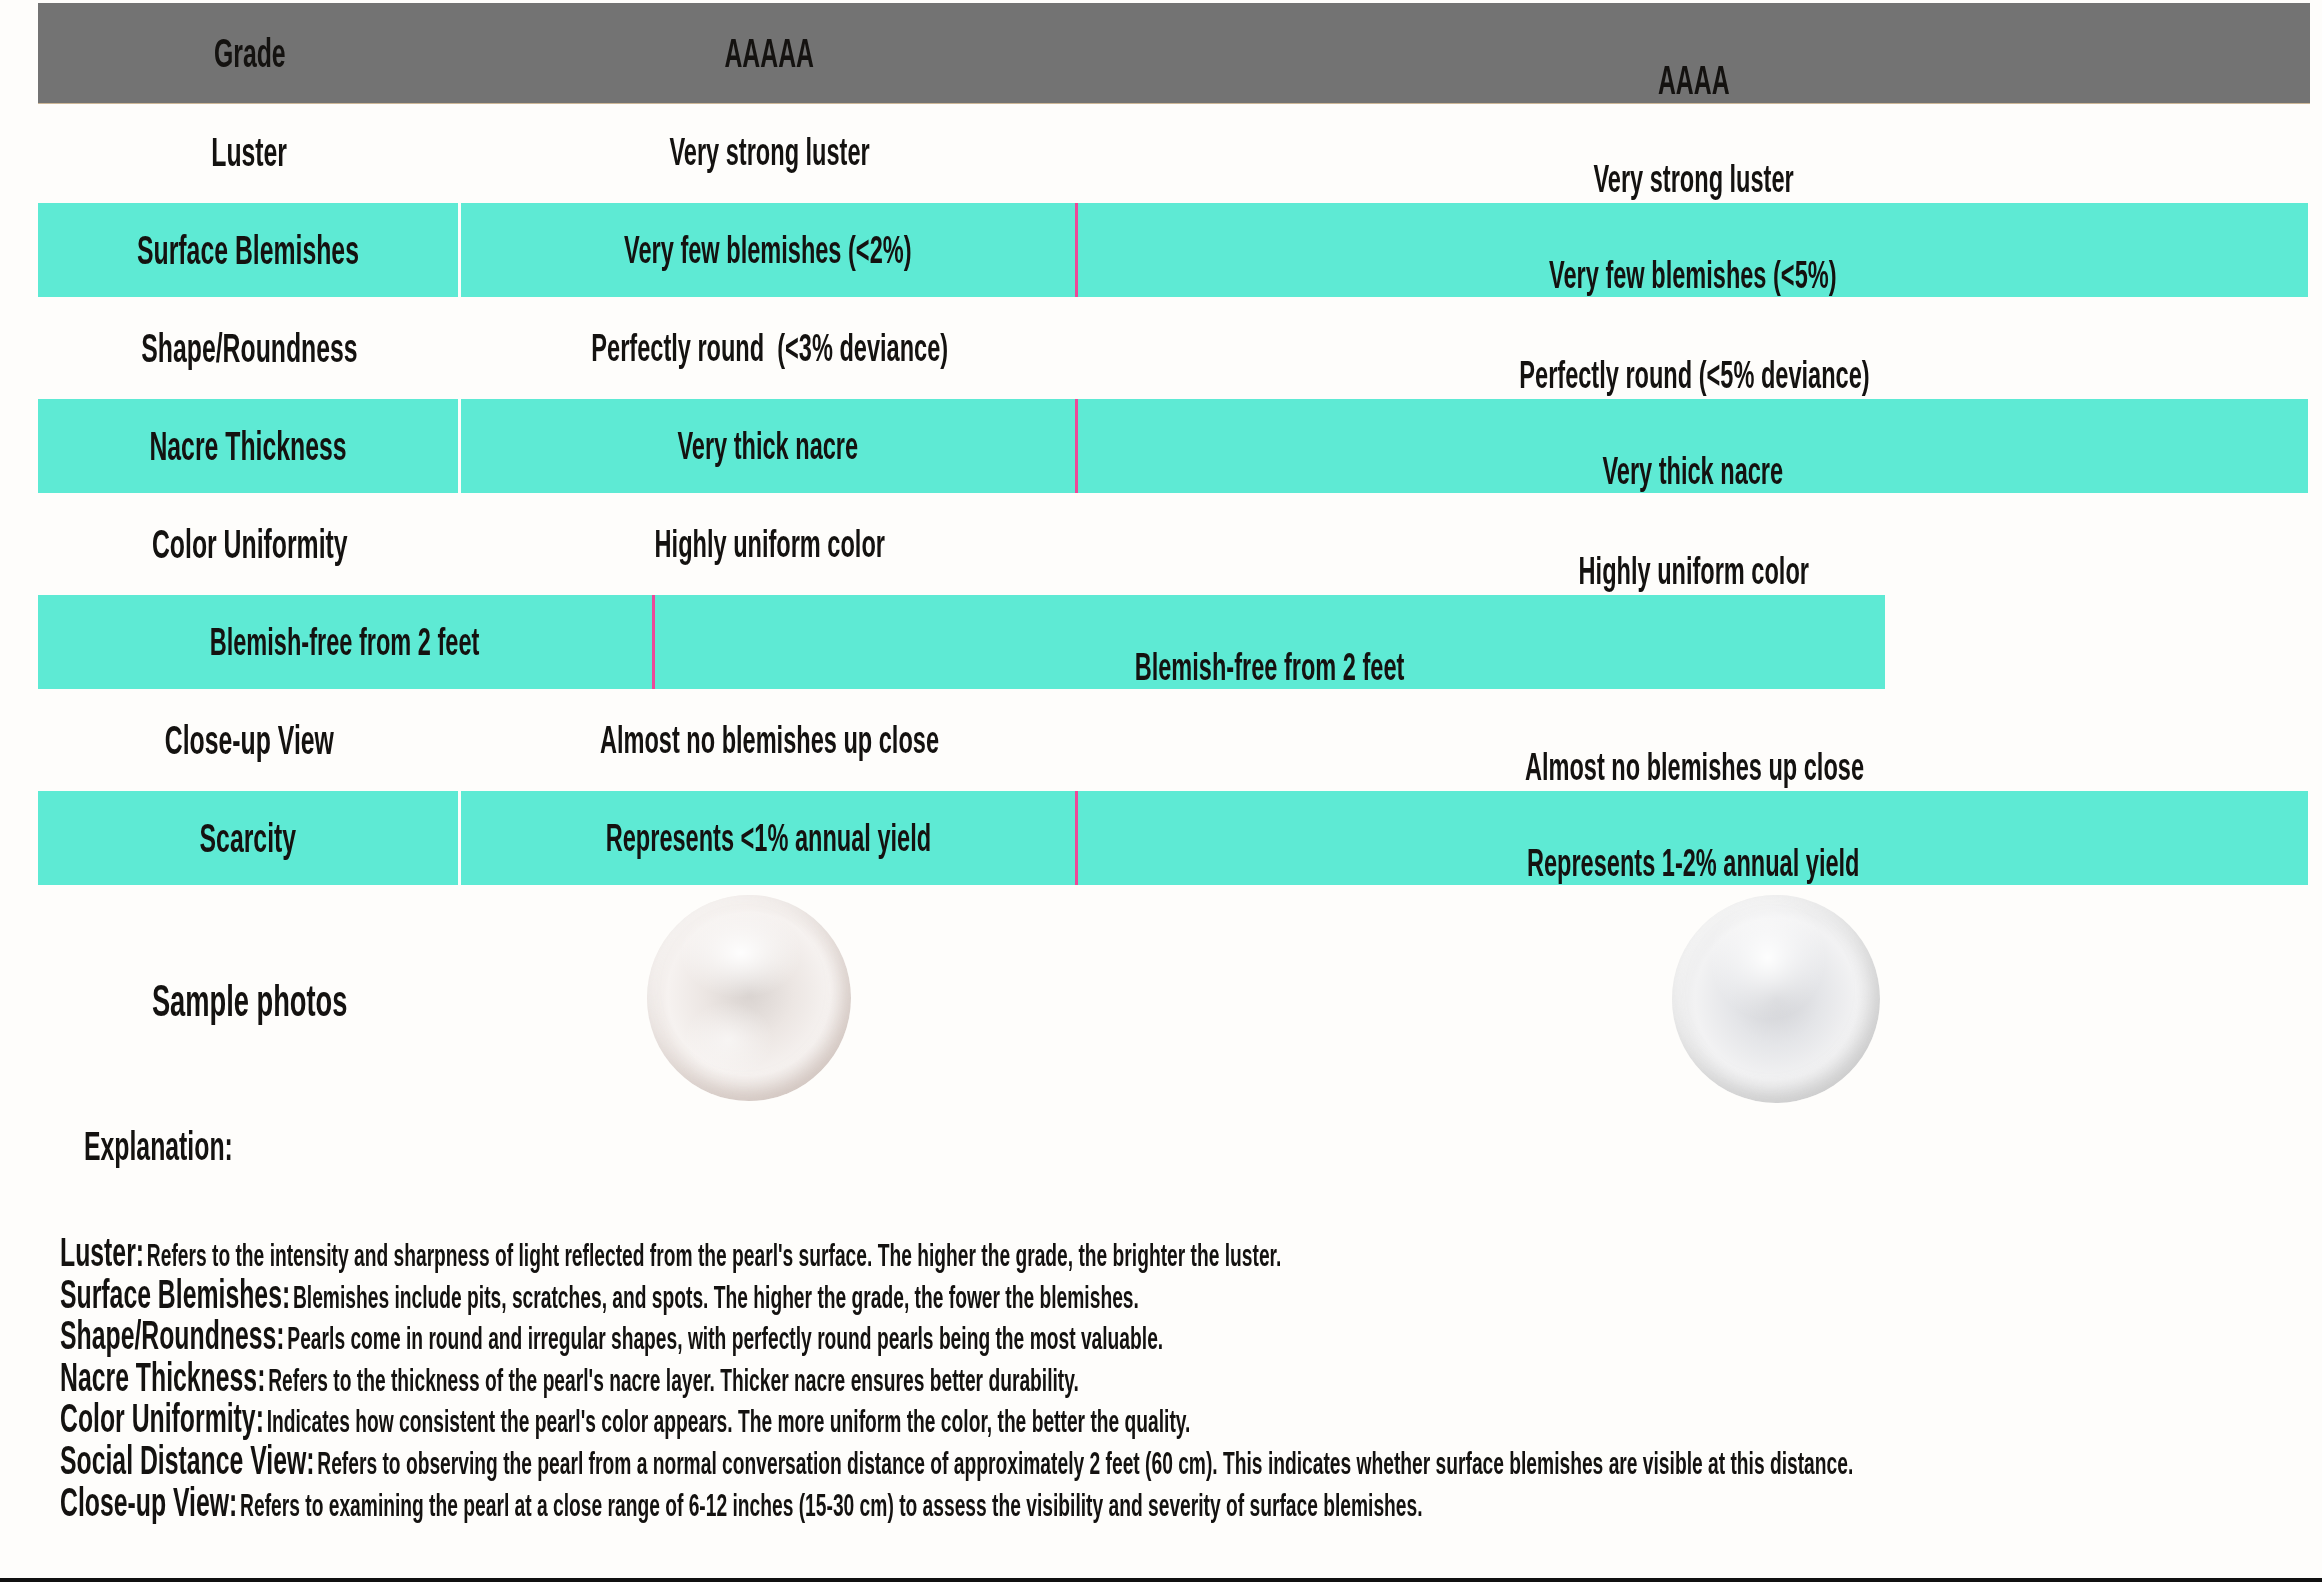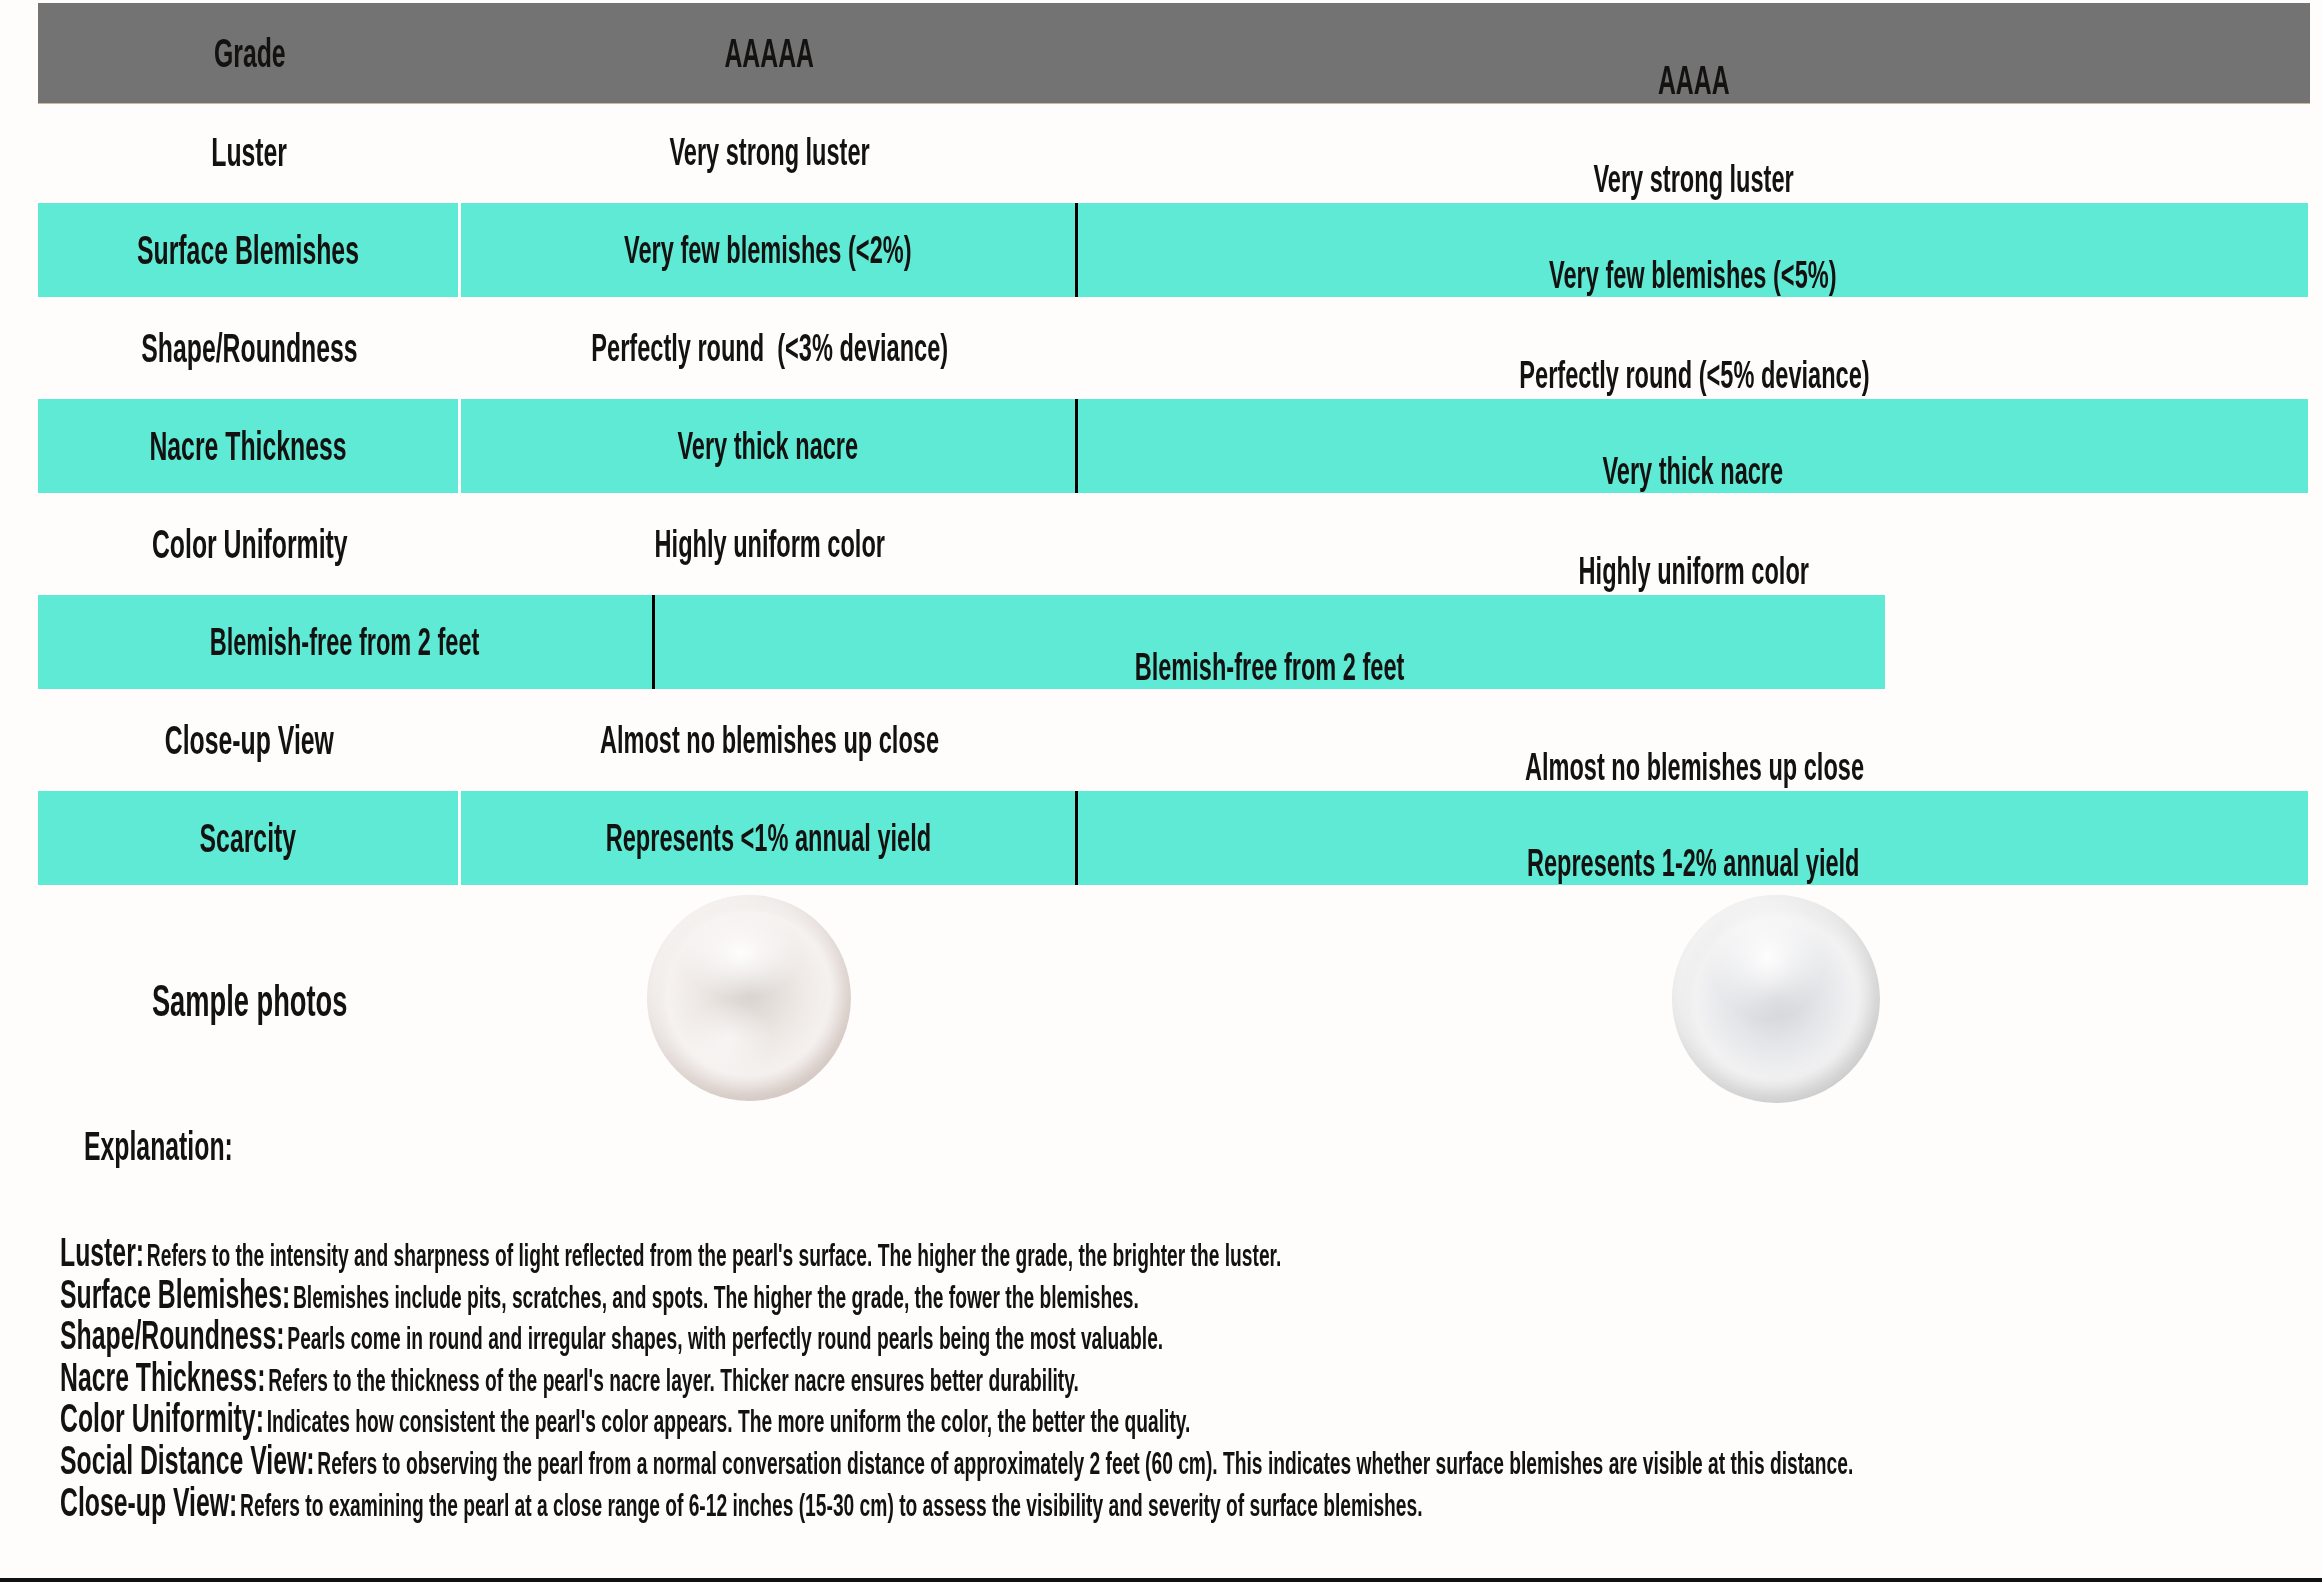--- a/index.html
+++ b/index.html
@@ -50,21 +50,21 @@
       align-items: center;
       justify-content: center;
       font-size: 38px;
       box-sizing: border-box;
     }
     .c1 { width: 423px; }
     .c2 { width: 617px; }
     .c3 { width: 1232px; align-items: flex-end; }
     .row.tinted .cell { background: #5eead4; }
     .row.tinted .c1 { border-right: 3px solid #fefdfb; }
-    .row.tinted .c2 { border-right: 3px solid #000000; }
+    .row.tinted .c2 { border-right: 3px solid #ec4899; }
     .row.tinted .c3 { width: 1230px; }
     .row.tinted { margin-top: 2px; margin-bottom: 2px; height: 94px; }
     .row.header .cell { font-size: 40px; }
     .row .c1 .cond { font-size: 40px; }
 
     #sample-row {
       position: absolute;
       left: 38px;
       top: 888px;
       width: 2272px;

